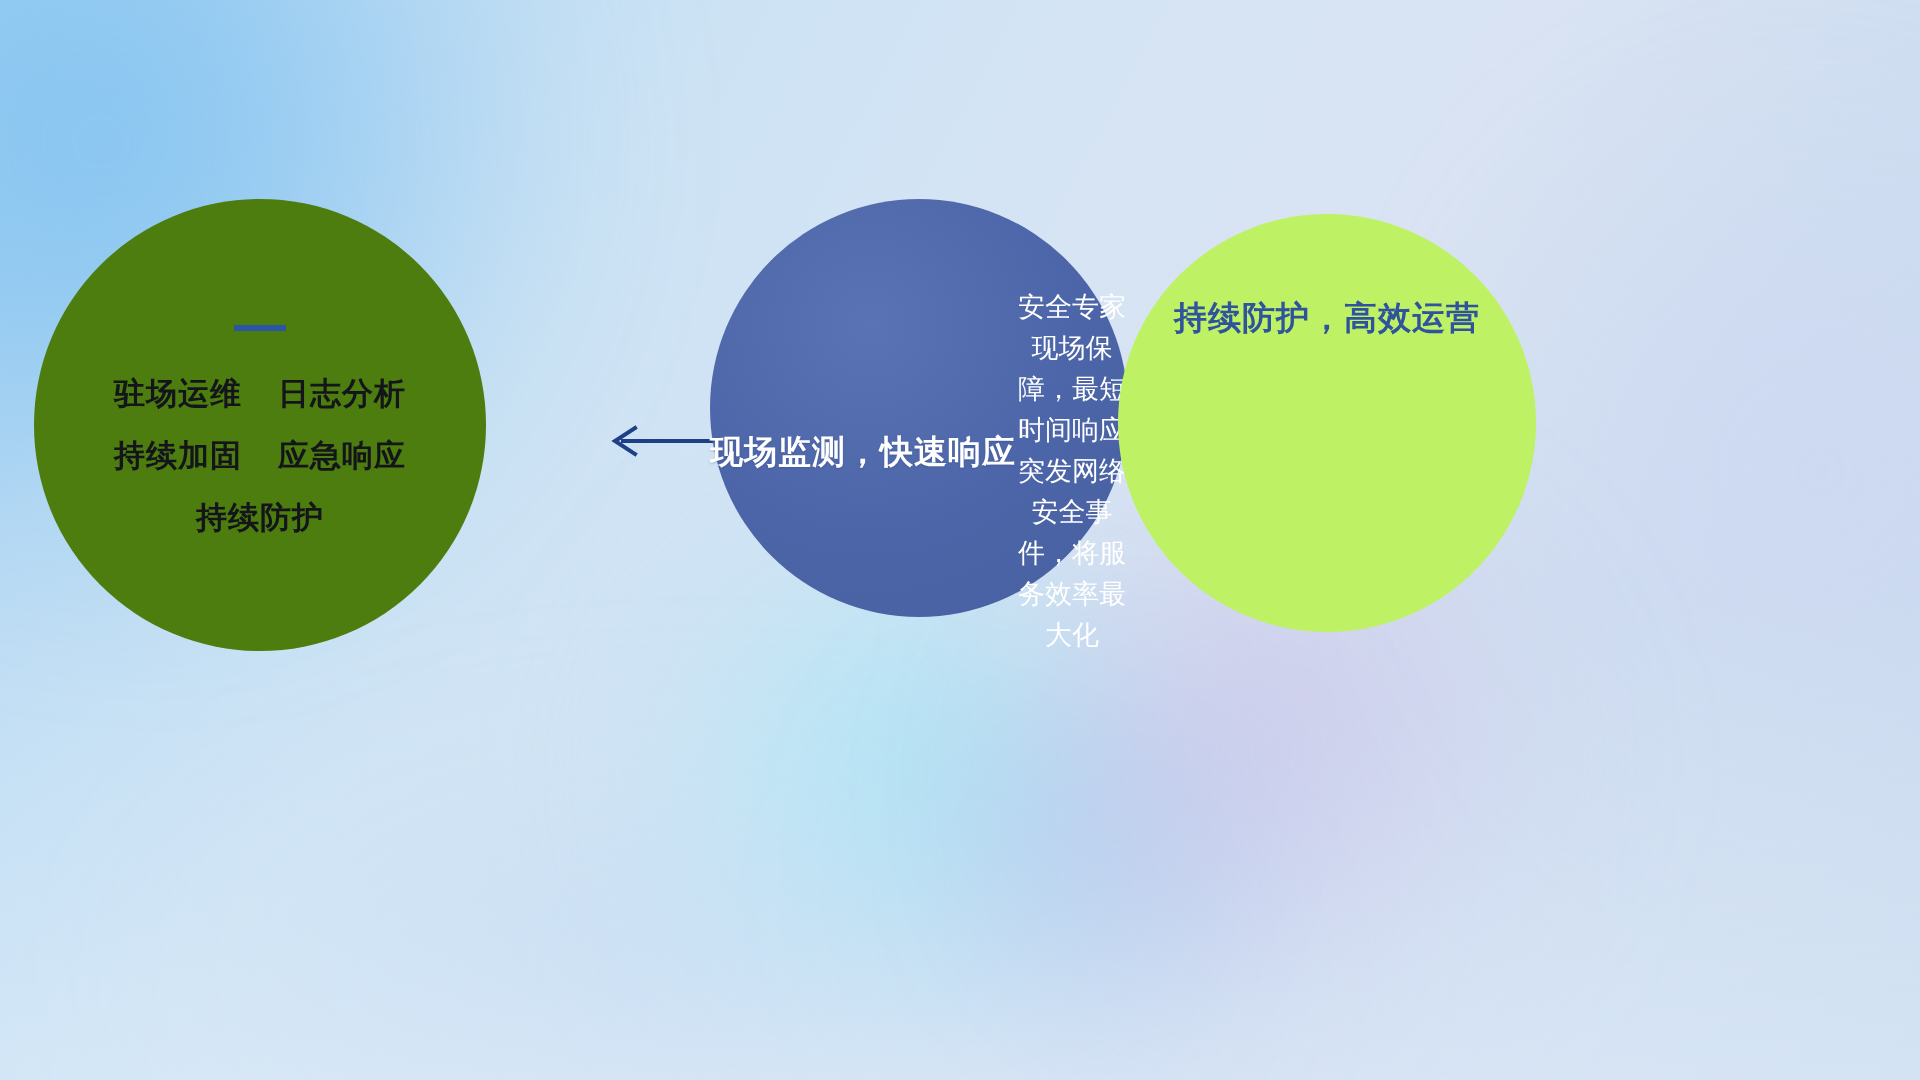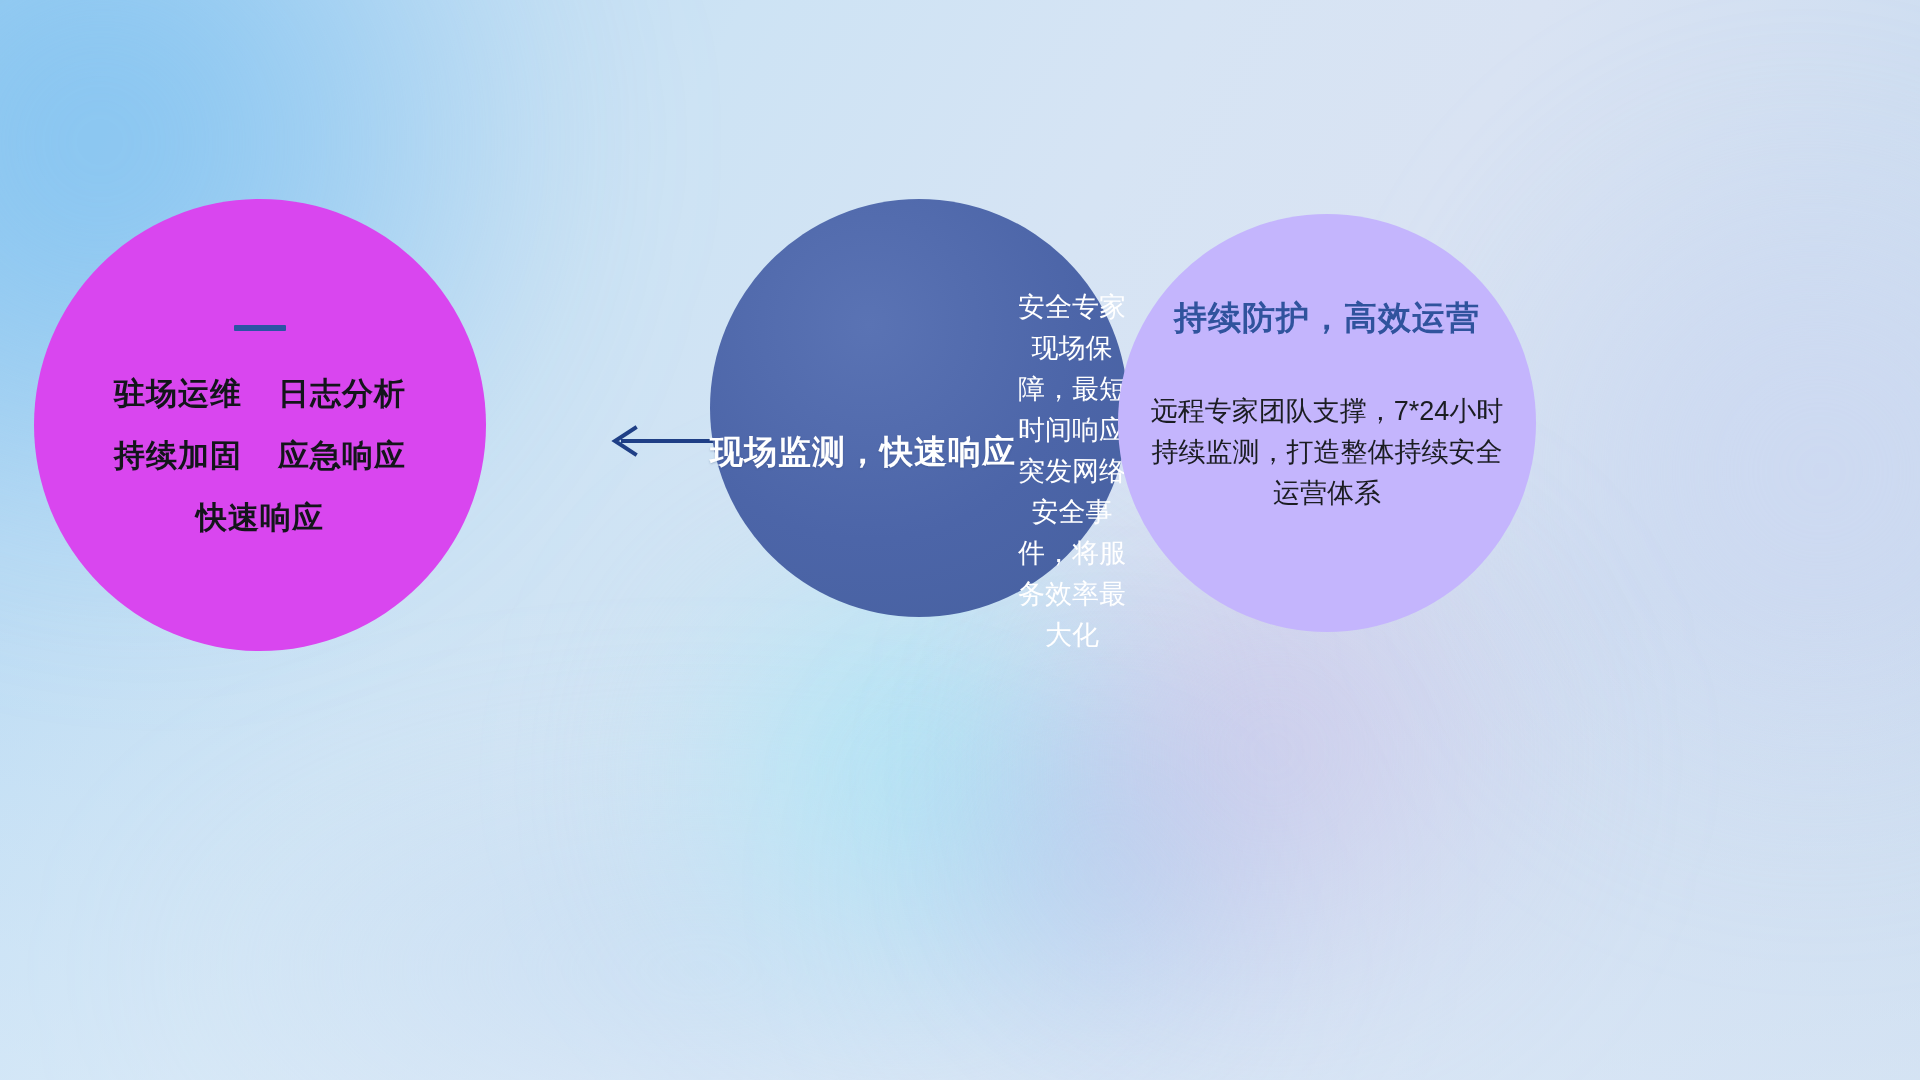--- a/index.html
+++ b/index.html
@@ -72,21 +72,21 @@
   
   .circle {
     position: absolute;
     border-radius: 50%;
     box-sizing: border-box;
   }
 
   .circle-left {
     left: 34px; top: 199px;
     width: 452px; height: 452px;
-    background: #d946ef;
+    background: #4d7c0f;
     display: flex;
     flex-direction: column;
     align-items: center;
     justify-content: flex-start;
     padding-top: 126px;
   }
   .dash {
     width: 52px;
     height: 6px;
     background: #2b54a4;
@@ -134,21 +134,21 @@
     width: 290px;
     font-size: 27px;
     line-height: 1.52;
     color: #ffffff;
     text-align: center;
   }
 
   .circle-right {
     left: 1118px; top: 214px;
     width: 418px; height: 418px;
-    background: #c4b5fd;
+    background: #bef264;
     display: flex;
     flex-direction: column;
     align-items: center;
     z-index: 4;
     padding-top: 82px;
   }
   .right-title {
     font-size: 33px;
     font-weight: bold;
     color: #30539d;
@@ -193,35 +193,34 @@
     <div class="left-lines">
       <div class="left-row">
         <span>驻场运维</span>
         <span>日志分析</span>
       </div>
       <div class="left-row">
         <span>持续加固</span>
         <span>应急响应</span>
       </div>
       <div class="left-row single">
-        <span>快速响应</span>
+        <span>持续防护</span>
       </div>
     </div>
   </div>
 
   <div class="arrow">
     <svg width="260" height="46" viewBox="0 0 260 46" xmlns="http://www.w3.org/2000/svg">
       <line x1="258" y1="23" x2="16" y2="23" stroke="#1f3f86" stroke-width="4"></line>
       <polyline points="30,10 10,23 30,36" fill="none" stroke="#1f3f86" stroke-width="4" stroke-linecap="square"></polyline>
     </svg>
   </div>
 
   <div class="circle circle-mid">
     <div class="mid-title">现场监测，快速响应</div>
     <div class="mid-body">安全专家现场保障，最短时间响应突发网络安全事件，将服务效率最大化</div>
   </div>
 
   <div class="circle circle-right">
     <div class="right-title">持续防护，高效运营</div>
-    <div class="right-body">远程专家团队支撑，7*24小时持续监测，打造整体持续安全运营体系</div>
   </div>
 
 </div>
 
 </body></html>

